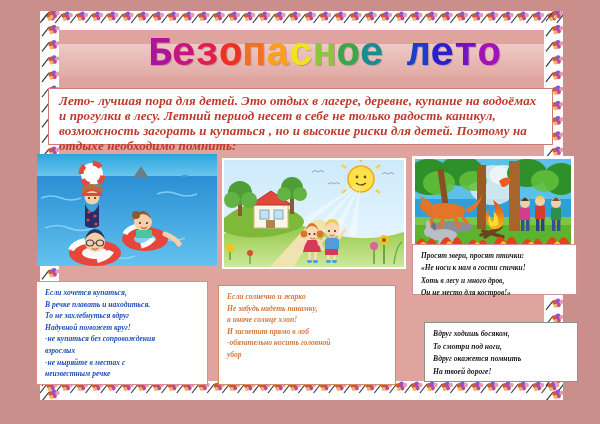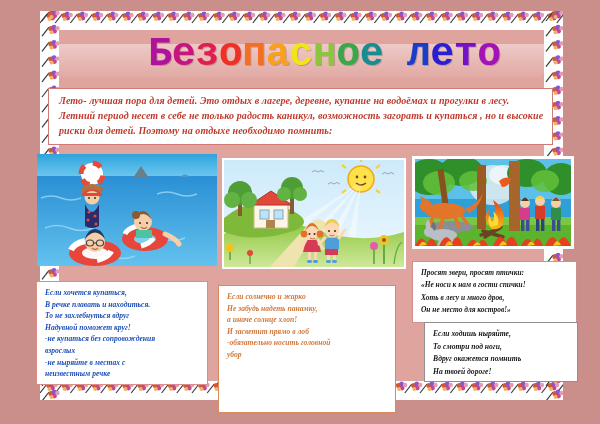--- a/index.html
+++ b/index.html
@@ -93,21 +93,21 @@
     height: 57px;
     background: #ffffff;
     border: 1px solid #cf7a74;
     box-sizing: border-box;
     padding: 4px 8px 2px 10px;
   }
   .intro-text {
     font-family: "Liberation Serif", serif;
     font-style: italic;
     font-weight: bold;
-    font-size: 10px;
+    font-size: 13px;
     line-height: 15px;
     color: #c0392b;
     letter-spacing: .1px;
     text-align: left;
   }
 
   
   .pic {
     position: absolute;
     overflow: hidden;
@@ -133,24 +133,24 @@
     font-style: italic;
     font-weight: bold;
     font-size: 7.6px;
     line-height: 11.6px;
     white-space: nowrap;
   }
 
   #verse-water { left: 36px;  top: 281px; width: 172px; height: 104px; }
   #verse-water p { color: #1f4fb8; }
 
-  #verse-sun   { left: 218px; top: 285px; width: 178px; height: 128px; border-color: #d98a5a; }
+  #verse-sun   { left: 218px; top: 285px; width: 178px; height: 100px; border-color: #d98a5a; }
   #verse-sun p { color: #d2783c; }
 
-  #verse-fire  { left: 412px; top: 261px; width: 165px; height: 62px; border-color: #cf8f8f; }
+  #verse-fire  { left: 412px; top: 244px; width: 165px; height: 51px; border-color: #cf8f8f; }
   #verse-fire p { color: #161616; font-size: 7.4px; line-height: 12.4px; }
 
   #verse-barefoot { left: 424px; top: 322px; width: 154px; height: 60px; border-color: #8f8f8f; }
   #verse-barefoot p { color: #161616; font-size: 7.6px; line-height: 12.6px; }
 </style>
 </head>
 <body>
 
 <div id="poster">
 
@@ -1457,19 +1457,19 @@
     </div>
 
   <div class="verse" id="verse-fire">
       <p>Просят звери,  просят птички:</p>
       <p>«Не носи к нам в гости спички!</p>
       <p>Хоть в лесу и много дров,</p>
       <p>Он не место для костров!»</p>
     </div>
 
   <div class="verse" id="verse-barefoot">
-      <p>Если ходишь ныряйте,</p>
+      <p>Вдруг ходишь босяком,</p>
       <p>То смотри под ноги,</p>
       <p> Вдруг окажется  помнить</p>
       <p>На твоей дороге!</p>
     </div>
 
 </div>
 
 </body></html>

